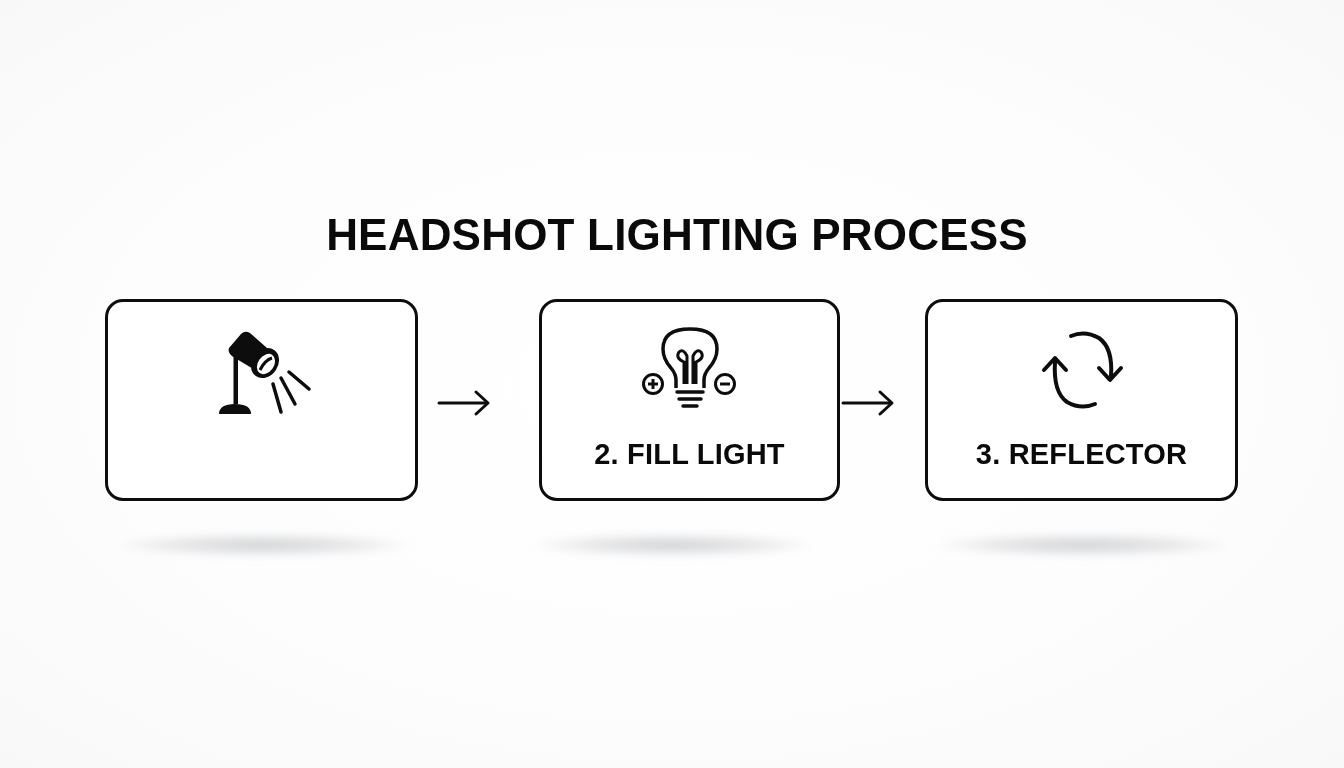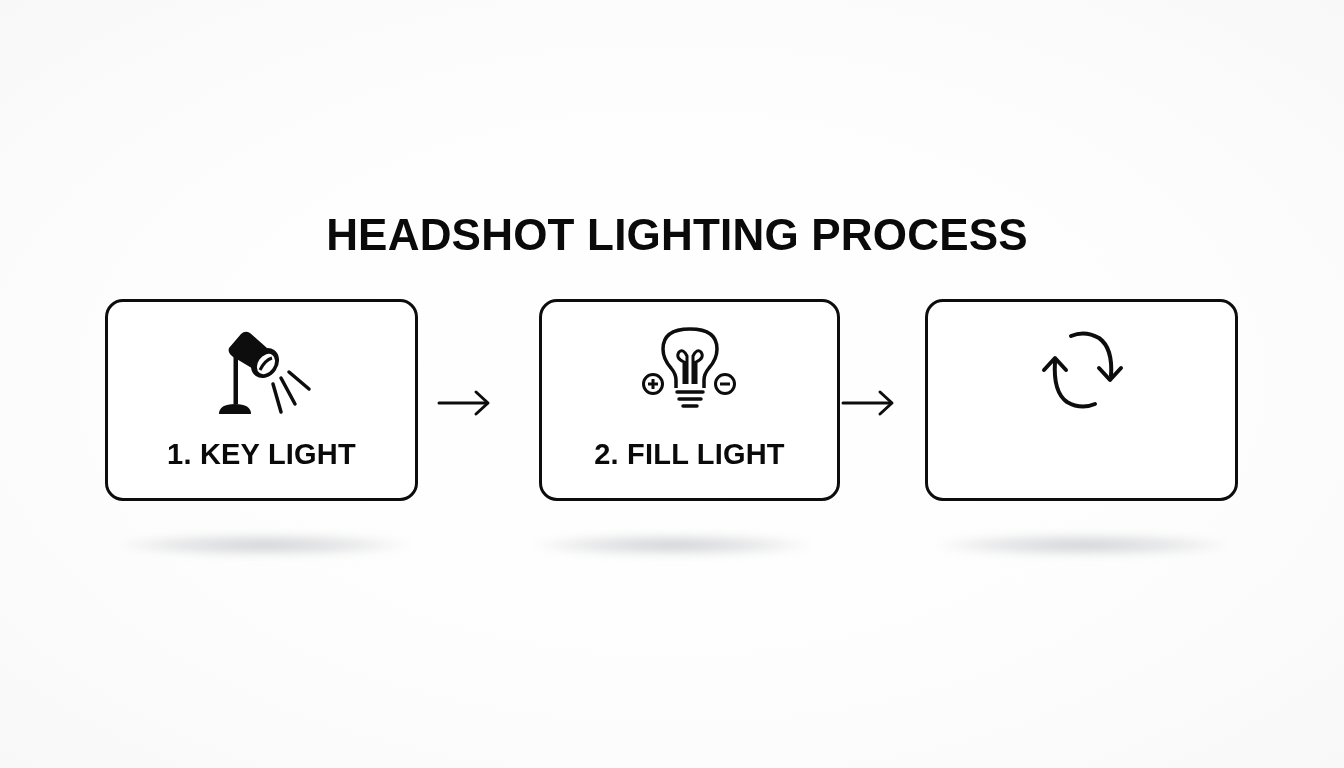--- a/index.html
+++ b/index.html
@@ -97,21 +97,20 @@
 
         <rect x="26.5" y="38" width="4.5" height="48" fill="#0d0d0d"></rect>
 
         <path d="M12 96 Q12 86 28 86 Q44 86 44 96 Z" fill="#0d0d0d"></path>
 
         <line x1="66" y1="66" x2="74" y2="94" stroke="#0d0d0d" stroke-width="3.5" stroke-linecap="round"></line>
         <line x1="74" y1="60" x2="88" y2="86" stroke="#0d0d0d" stroke-width="3.5" stroke-linecap="round"></line>
         <line x1="82" y1="54" x2="102" y2="71" stroke="#0d0d0d" stroke-width="3.5" stroke-linecap="round"></line>
       </svg>
     </div>
-    <div class="step-label">1. KEY LIGHT</div>
   </div>
 
   <div class="shadow" style="left:118px; width:290px;"></div>
 
   <svg class="arrow" style="left:436px;" viewBox="0 0 56 30">
     <line x1="3" y1="15" x2="51" y2="15" stroke="#0d0d0d" stroke-width="3" stroke-linecap="round"></line>
     <polyline points="40,4 52,15 40,26" fill="none" stroke="#0d0d0d" stroke-width="3" stroke-linecap="round" stroke-linejoin="round"></polyline>
   </svg>
 
   <div class="step" style="left:539px; width:301px;">
@@ -149,17 +148,18 @@
     <div class="step-icon">
       <svg width="110" height="104" viewBox="0 0 110 104">
 
         <path d="M44 18 Q58 12 72 20 Q86 30 84 58" fill="none" stroke="#0d0d0d" stroke-width="4" stroke-linecap="round"></path>
         <polyline points="72,50 83,62 94,50" fill="none" stroke="#0d0d0d" stroke-width="4" stroke-linecap="round" stroke-linejoin="round"></polyline>
 
         <path d="M68 86 Q54 92 40 84 Q26 74 28 44" fill="none" stroke="#0d0d0d" stroke-width="4" stroke-linecap="round"></path>
         <polyline points="17,52 28,40 39,52" fill="none" stroke="#0d0d0d" stroke-width="4" stroke-linecap="round" stroke-linejoin="round"></polyline>
       </svg>
     </div>
+    <div class="step-label">3. REFLECTOR</div>
   </div>
 
   <div class="shadow" style="left:938px; width:290px;"></div>
 
 </div>
 
 </body></html>

